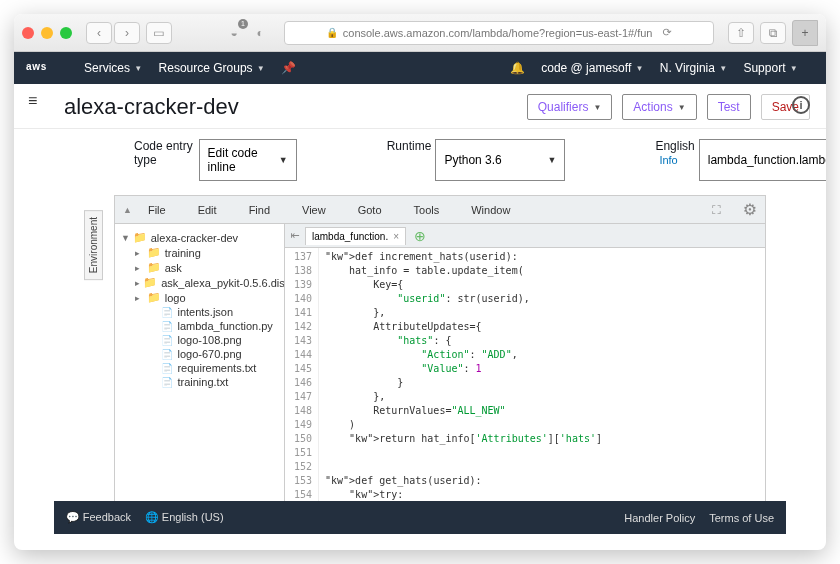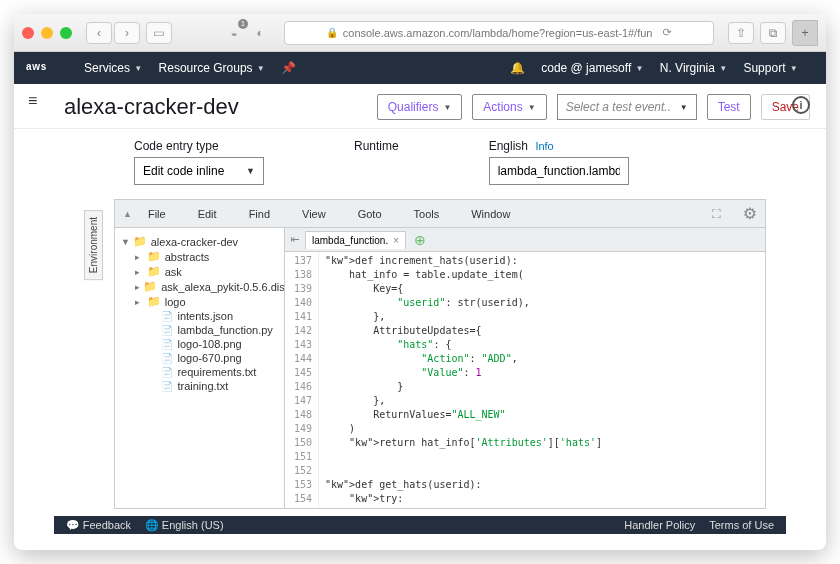--- a/index.html
+++ b/index.html
@@ -35,21 +35,21 @@
 .fn-name{font-size:22px;font-weight:400;color:#16191f;flex:1}
 .btn{border:1px solid #888;background:#fff;padding:5px 10px;font-size:12px;border-radius:2px;display:flex;align-items:center;gap:5px;cursor:pointer;color:#8b5cf6}
 .btn.dd::after{content:"▼";font-size:8px;color:#555}
 .btn.save{color:#b91c1c;border-color:#ccc}
 .sel-test{border:1px solid #888;padding:5px 8px;font-size:12px;font-style:italic;color:#888;width:140px;display:flex;align-items:center;justify-content:space-between}
 .sel-test::after{content:"▼";font-size:8px;color:#333;font-style:normal}
 .info-ico{position:absolute;right:16px;top:82px;width:18px;height:18px;border:2px solid #555;border-radius:50%;display:flex;align-items:center;justify-content:center;font-size:11px;color:#555;font-weight:bold}
 
 
 .config-row{display:flex;padding:10px 16px 6px 120px;gap:90px}
-.cfg-col{display:flex;flex-direction:column;gap:4px}
+.cfg-col{display:flex;flex-direction:row;gap:4px}
 .cfg-label{font-size:12px;color:#16191f}
 .cfg-sel{border:1px solid #888;padding:6px 8px;font-size:12px;width:130px;display:flex;align-items:center;justify-content:space-between;background:#fff}
 .cfg-sel::after{content:"▼";font-size:9px;color:#333}
 .cfg-input{border:1px solid #888;padding:6px 8px;font-size:12px;width:140px}
 .info-link{color:#0073bb;font-size:11px;margin-left:4px}
 
 
 .ide-wrap{margin:8px 60px 0 100px;border:1px solid #ccc;height:310px;display:flex;flex-direction:column;position:relative}
 .ide-toolbar{height:28px;background:#eceff1;border-bottom:1px solid #ccc;display:flex;align-items:center;padding:0 8px;gap:14px;font-size:11px;color:#333}
 .ide-toolbar .tri{color:#888;font-size:9px;margin-right:2px}
@@ -68,21 +68,21 @@
 .tabbar{height:24px;background:#eceff1;border-bottom:1px solid #ccc;display:flex;align-items:center;font-size:11px}
 .tabbar .collapse{width:20px;color:#888;text-align:center;font-size:11px}
 .tab{background:#fff;border:1px solid #ccc;border-bottom:none;padding:3px 6px;display:flex;align-items:center;gap:5px;font-size:10px}
 .tab .x{color:#888;font-size:10px}
 .plus-circ{color:#6b6;margin-left:8px;font-size:14px}
 .codearea{flex:1;display:flex;font-family:Menlo,Monaco,Consolas,monospace;font-size:10px;line-height:14px;overflow:hidden;background:#fff}
 .gutter{width:34px;text-align:right;color:#999;padding:2px 6px 2px 0;background:#fff;border-right:1px solid #eee}
 .code{flex:1;padding:2px 6px;white-space:pre;color:#333}.str{color:#093}.num{color:#a0a}
 
 
-.footer{position:absolute;bottom:16px;left:40px;right:40px;height:18px;background:#232f3e;color:#ddd;display:flex;align-items:center;padding:0 12px;font-size:11px;gap:14px}
+.footer{position:absolute;bottom:16px;left:40px;right:40px;height:33px;background:#232f3e;color:#ddd;display:flex;align-items:center;padding:0 12px;font-size:11px;gap:14px}
 .footer .sp{flex:1}
 .footer a{color:#ddd}
 
 
 .window{position:absolute;inset:14px;border-radius:8px;overflow:hidden;box-shadow:0 6px 24px rgba(0,0,0,.25);background:#fff}
 </style>
 </head>
 <body>
 
 <div class="window">
@@ -126,33 +126,33 @@
     <span class="navitem caret-down">N. Virginia</span>
     <span class="navitem caret-down">Support</span>
   </div>
 
   <span class="burger">≡</span>
 
   <div class="lambda-bar">
     <span class="fn-name">alexa-cracker-dev</span>
     <div class="btn dd">Qualifiers</div>
     <div class="btn dd">Actions</div>
-    <div class="sel-test">Select a test event..</div>
     <div class="btn">Test</div>
     <div class="btn save">Save</div>
   </div>
   <span class="info-ico">i</span>
 
   <div class="config-row">
     <div class="cfg-col">
       <span class="cfg-label">Code entry type</span>
       <div class="cfg-sel">Edit code inline</div>
     </div>
     <div class="cfg-col">
       <span class="cfg-label">Runtime</span>
+      <div class="cfg-sel">Python 3.6</div>
     </div>
     <div class="cfg-col">
       <span class="cfg-label"><span>English</span> <span class="info-link">Info</span></span>
       <input class="cfg-input" value="lambda_function.lambda_" style="">
     </div>
   </div>
 
   <div class="env-tab">Environment</div>
 
   <div class="ide-wrap">
@@ -172,21 +172,21 @@
     <div class="ide-body">
       <div class="filetree">
         <div class="ft-row ft-0">
             <span class="exp">▼</span>
             <span class="folder-ico">📁</span>
             <span>alexa-cracker-dev</span>
           </div>
         <div class="ft-row ft-1">
             <span class="exp">▸</span>
             <span class="folder-ico">📁</span>
-            <span>abstracts</span>
+            <span>training</span>
           </div>
           <div class="ft-row ft-1">
             <span class="exp">▸</span>
             <span class="folder-ico">📁</span>
             <span>ask</span>
           </div>
           <div class="ft-row ft-1">
             <span class="exp">▸</span>
             <span class="folder-ico">📁</span>
             <span>ask_alexa_pykit-0.5.6.dis</span>

